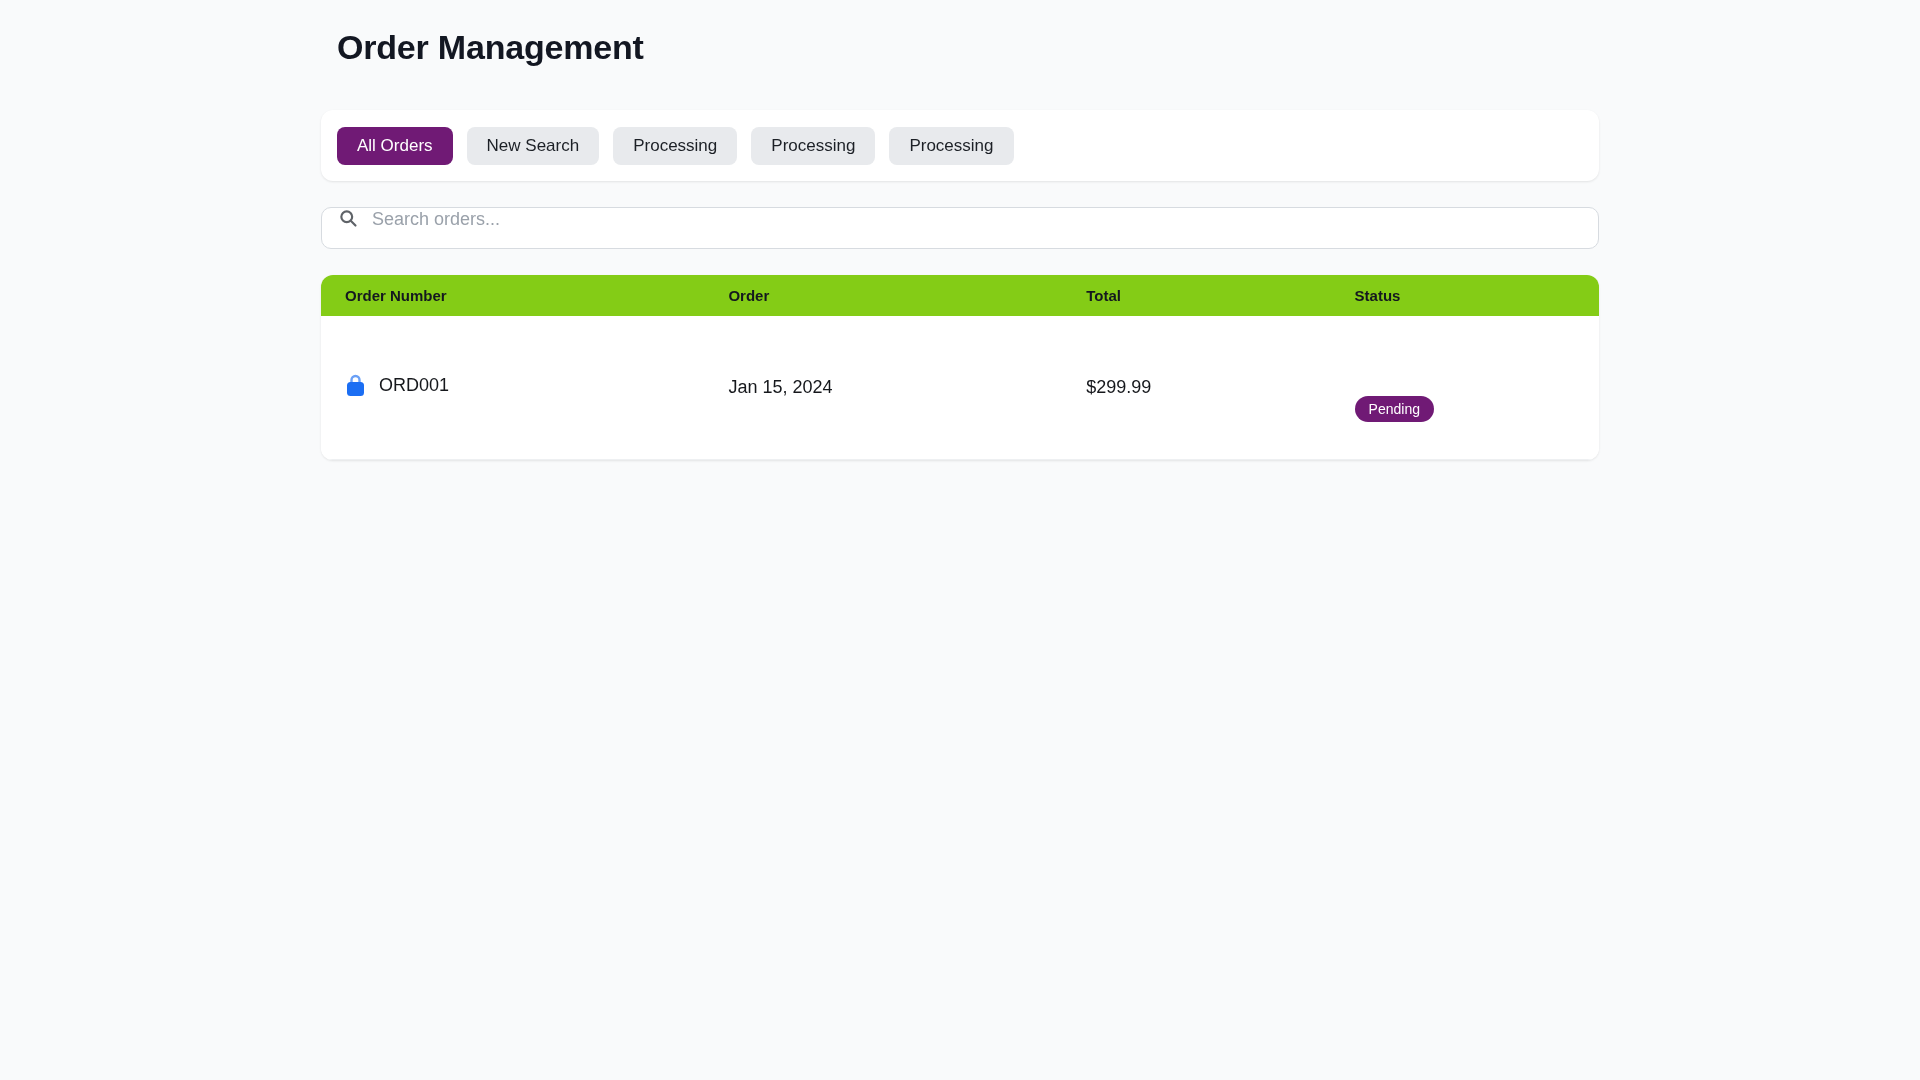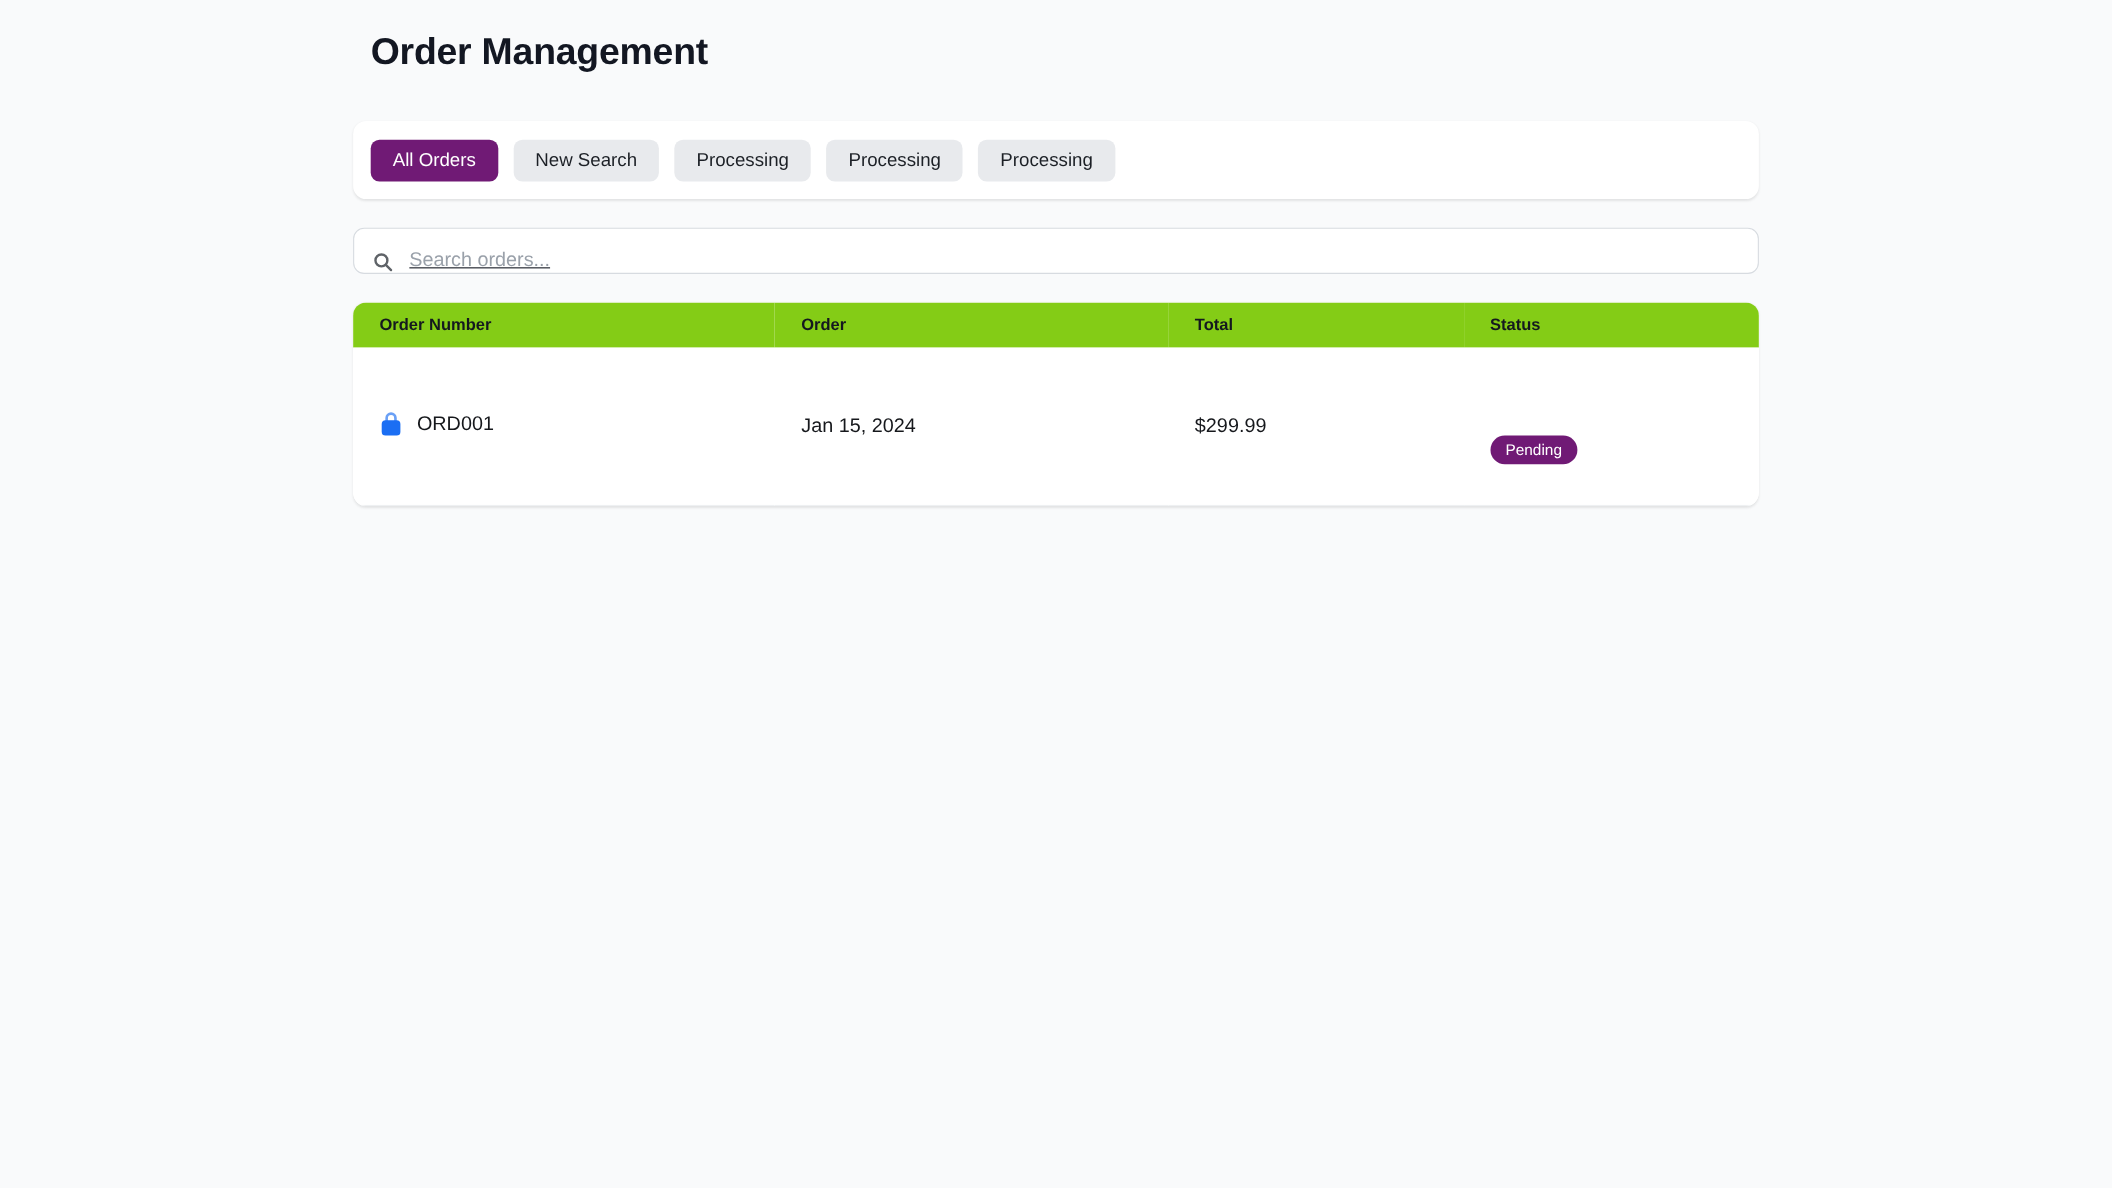--- a/index.html
+++ b/index.html
@@ -50,29 +50,28 @@
     cursor: pointer;
     line-height: 20px;
   }
   .tab.active {
     background: #701a75;
     color: #ffffff;
   }
   
   .search-bar {
     display: flex;
-    align-items: flex-end;
+    align-items: flex-start;
     gap: 12px;
     height: 42px;
     padding: 0 16px;
     background: #ffffff;
     border: 1px solid #d7dbe0;
     border-radius: 10px;
     margin-bottom: 26px;
-    text-decoration: underline;
   }
   .search-bar svg { flex: 0 0 auto; display: block; }
   .search-bar input {
     flex: 1;
     border: none;
     outline: none;
     font-size: 18px;
     font-family: "Liberation Sans", sans-serif;
     color: #131722;
     background: transparent;

